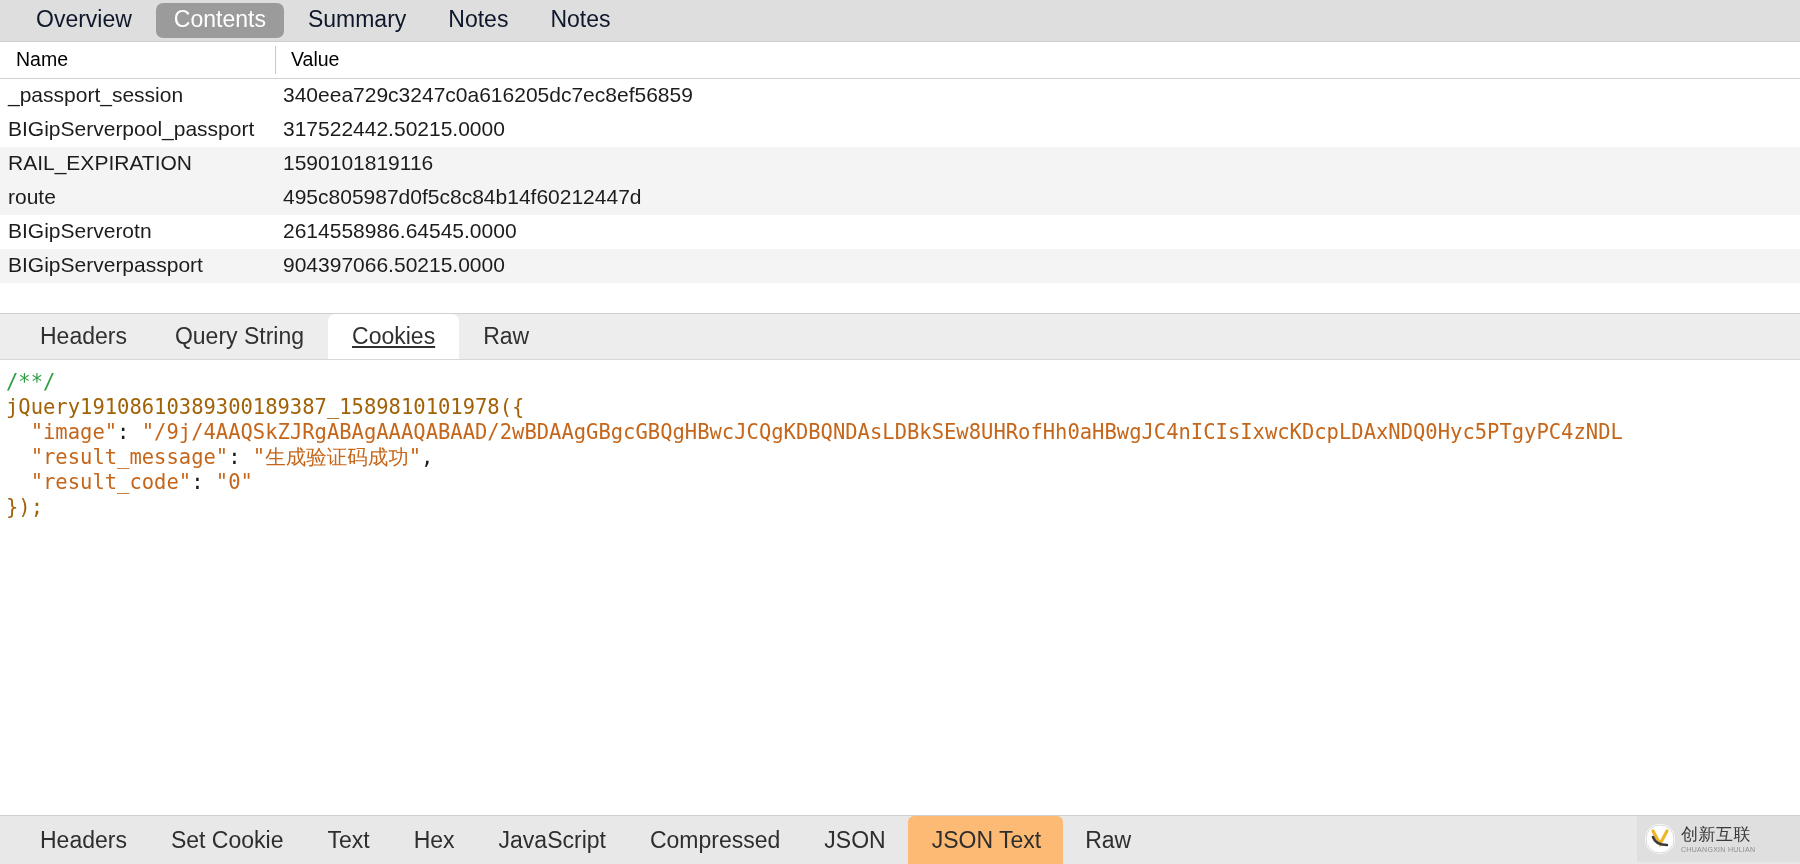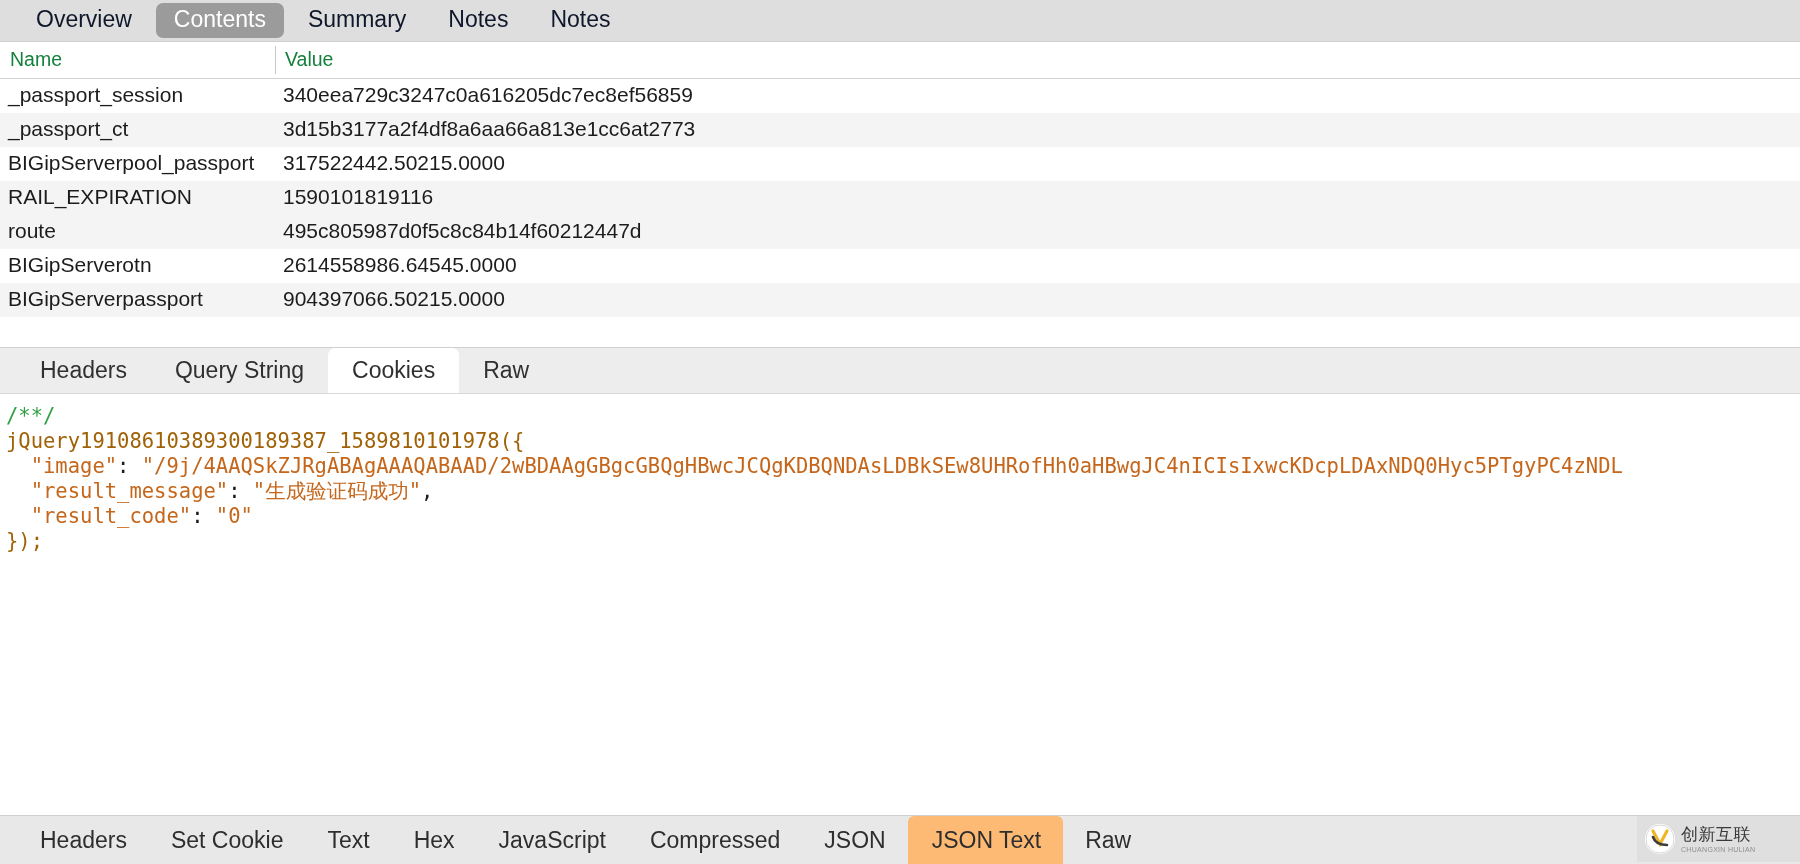--- a/index.html
+++ b/index.html
@@ -53,23 +53,23 @@
   }
   table.cookie-table {
     width: 100%;
     border-collapse: collapse;
     table-layout: fixed;
   }
   table.cookie-table th {
     text-align: left;
     font-weight: normal;
     font-size: 19.5px;
-    color: #15803d;
-    background: #ffffff;
-    padding: 6px 0 7px 10px;
+    color: #000000;
+    background: #ffffff;
+    padding: 6px 0 7px 16px;
     border-bottom: 1px solid #d2d2d2;
     vertical-align: middle;
   }
   th.col-name { width: 275px; position: relative; }
   th.col-value { position: relative; }
   th.col-value::before {
     content: "";
     position: absolute;
     left: 0; top: 4px; bottom: 4px;
     width: 1px;
@@ -112,20 +112,21 @@
     display: flex;
     align-items: center;
     padding: 0 24px;
     line-height: 1;
     white-space: nowrap;
     cursor: default;
   }
   .mid-tab.active {
     background: #ffffff;
     border-radius: 7px 7px 0 0;
+    text-decoration: underline;
   }
 
   
   .code-panel {
     flex: 1 1 auto;
     background: #ffffff;
     overflow: hidden;
     position: relative;
     padding: 10px 0 0 6px;
   }
@@ -224,24 +225,20 @@
       <thead>
         <tr>
           <th class="col-name">Name</th>
           <th class="col-value">Value</th>
         </tr>
       </thead>
       <tbody id="cookie-rows">
           <tr class="row-odd">
             <td class="cell-name">_passport_session</td>
             <td class="cell-value">340eea729c3247c0a616205dc7ec8ef56859</td>
-          </tr>
-          <tr class="row-even">
-            <td class="cell-name">_passport_ct</td>
-            <td class="cell-value">3d15b3177a2f4df8a6aa66a813e1cc6at2773</td>
           </tr>
           <tr class="row-odd">
             <td class="cell-name">BIGipServerpool_passport</td>
             <td class="cell-value">317522442.50215.0000</td>
           </tr>
           <tr class="row-even">
             <td class="cell-name">RAIL_EXPIRATION</td>
             <td class="cell-value">1590101819116</td>
           </tr>
           <tr class="row-even">

